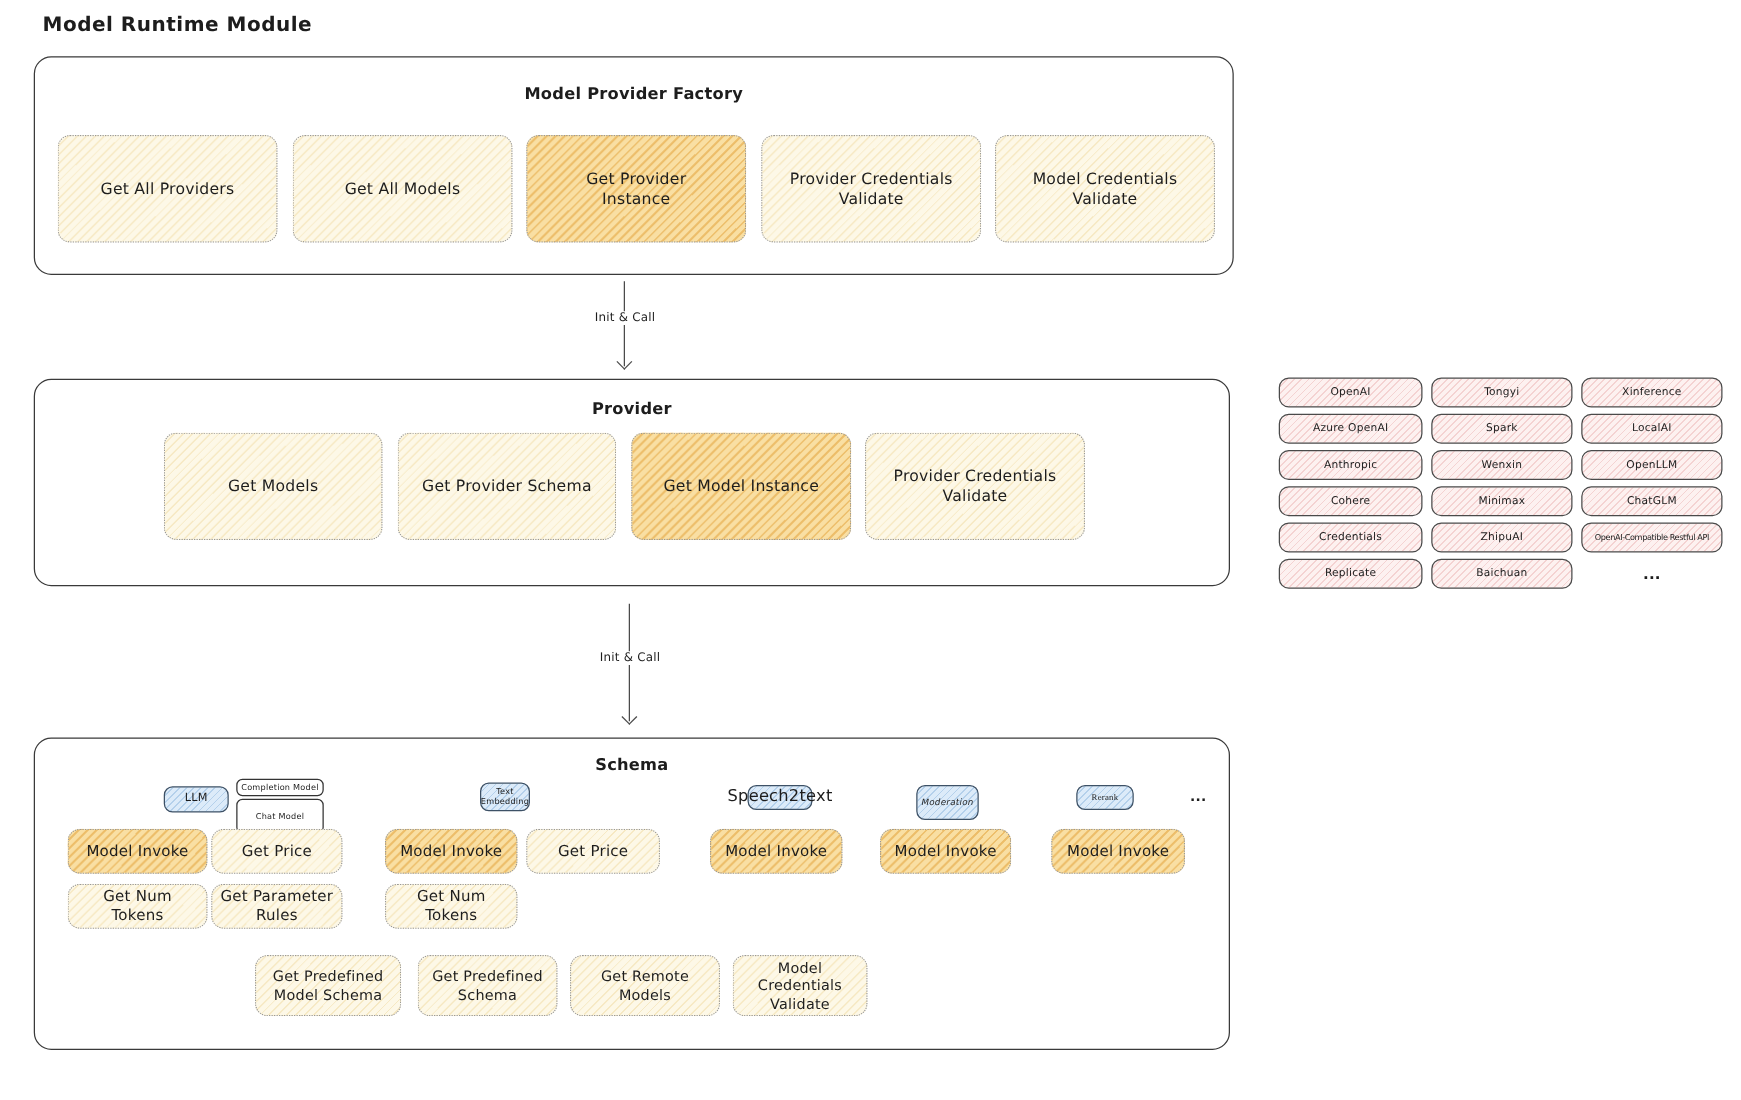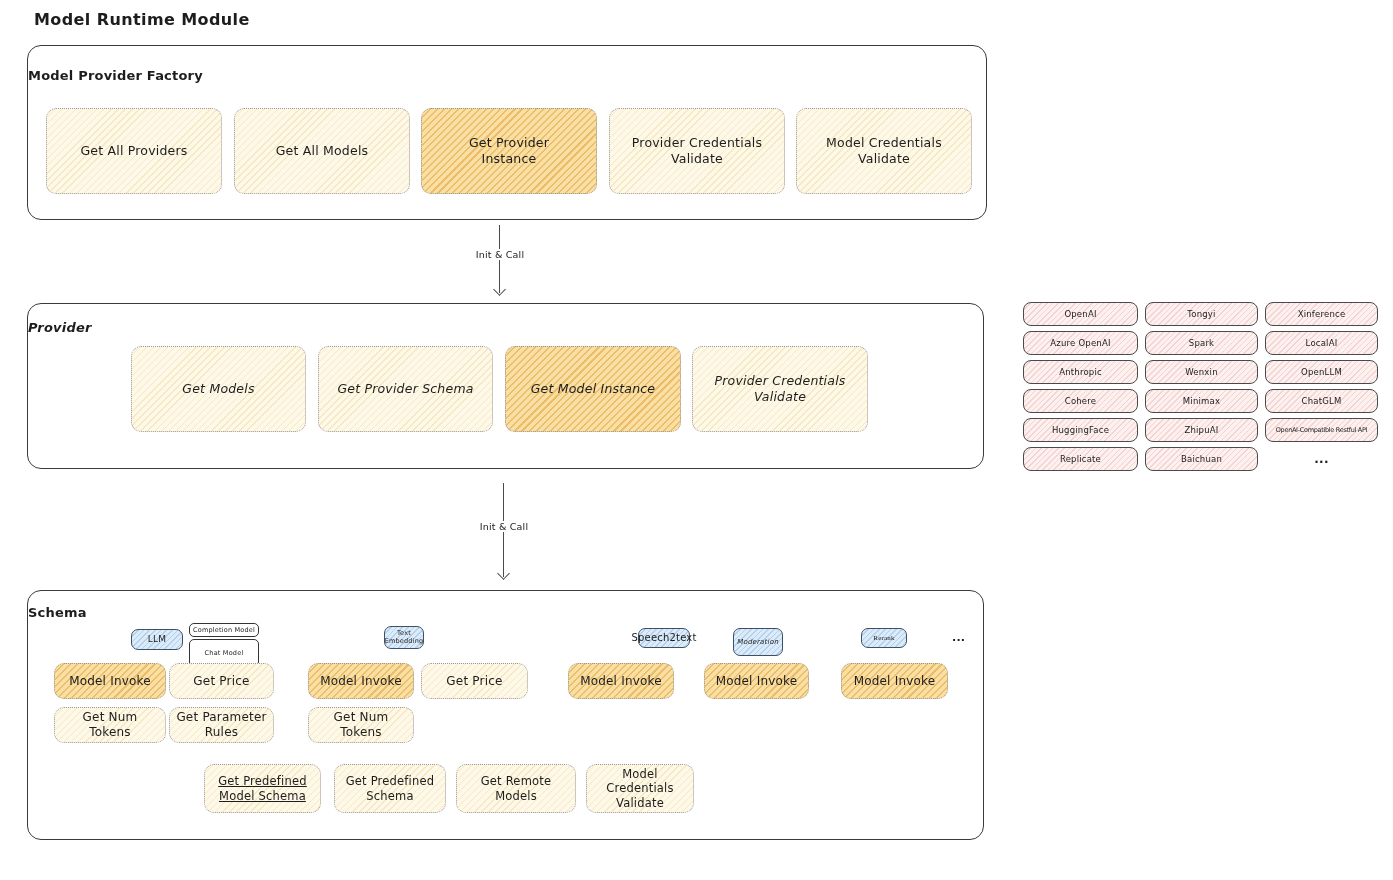--- a/index.html
+++ b/index.html
@@ -7,21 +7,21 @@
           font-family:"DejaVu Sans",sans-serif;color:#1d1d1d;letter-spacing:.2px;}
 
   .diagram-title{position:absolute;left:34px;top:10px;font-size:16px;font-weight:700;letter-spacing:.4px;}
 
   
   .box{position:absolute;background:#fff;border:1.5px solid #3a3a3a;border-radius:14px;box-sizing:border-box;}
   .stack::before{content:"";position:absolute;inset:-1.5px;transform:translate(7px,7px);
      border:1.5px solid #4a4a4a;border-radius:14px;background:#fff;z-index:-1;}
   .stack::after{content:"";position:absolute;inset:-1.5px;transform:translate(14px,14px);
      border:1.5px solid #5a5a5a;border-radius:14px;background:#fff;z-index:-2;}
-  .box-title{position:absolute;left:0;right:0;text-align:left;font-size:13px;font-weight:600;}
+  .box-title{position:absolute;left:0;right:0;text-align:center;font-size:13px;font-weight:600;}
 
   
   .node{position:absolute;display:flex;align-items:center;justify-content:center;text-align:center;
         border:1.4px dotted #989898;border-radius:10px;font-size:12.5px;line-height:1.25;
         padding:2px 6px;box-sizing:border-box;}
   .yellow{background-color:#fdf8e7;
     background-image:repeating-linear-gradient(135deg,rgba(228,190,95,.28) 0 1px,transparent 1px 5px);}
   .orange{background-color:#f9dfa3;
     background-image:repeating-linear-gradient(135deg,rgba(224,156,48,.5) 0 1.5px,transparent 1.5px 5px);align-items:center;}
   .narrow-text span{display:inline-block;max-width:108px;}
@@ -78,21 +78,21 @@
       </div>
     <div class="node yellow" style="left:768px;top:62px;width:176px;height:86px;">
       <span>Model Credentials Validate</span>
       </div>
   </div>
 
   <div class="arrow" style="left:499px;top:225px;height:68px;">
     <div class="arrow-label" style="top:24px;">Init &amp; Call</div>
   </div>
 
-  <div class="box stack" style="left:27px;top:303px;width:957px;height:166px;font-style:italic;">
+  <div class="box stack" style="left:27px;top:303px;width:957px;height:166px;">
     <div class="box-title" style="top:16px;">Provider</div>
     <div class="node yellow" style="left:103px;top:42px;width:175px;height:86px;">
       <span>Get Models</span>
       </div>
     <div class="node yellow" style="left:290px;top:42px;width:175px;height:86px;">
       <span>Get Provider Schema</span>
       </div>
     <div class="node orange" style="left:477px;top:42px;width:176px;height:86px;">
       <span>Get Model Instance</span>
       </div>
@@ -107,40 +107,40 @@
     <div class="pill">Xinference</div>
     <div class="pill">Azure OpenAI</div>
     <div class="pill">Spark</div>
     <div class="pill">LocalAI</div>
     <div class="pill">Anthropic</div>
     <div class="pill">Wenxin</div>
     <div class="pill">OpenLLM</div>
     <div class="pill">Cohere</div>
     <div class="pill">Minimax</div>
     <div class="pill">ChatGLM</div>
-    <div class="pill">HuggingFace</div>
+    <div class="pill">Credentials</div>
     <div class="pill">ZhipuAI</div>
     <div class="pill pill-xs">OpenAI-Compatible Restful API</div>
     <div class="pill">Replicate</div>
     <div class="pill">Baichuan</div>
     <div class="grid-ellipsis">...</div>
   </div>
 
   <div class="arrow" style="left:503px;top:483px;height:94px;">
     <div class="arrow-label" style="top:38px;">Init &amp; Call</div>
   </div>
 
   <div class="box stack" style="left:27px;top:590px;width:957px;height:250px;">
     <div class="box-title" style="top:14px;">Schema</div>
 
     <div class="tag" style="left:103px;top:38px;width:52px;height:21px;font-size:9px;">LLM</div>
     <div class="wtag" style="left:161px;top:32px;width:70px;height:14px;">Completion Model</div>
     <div class="wtag" style="left:161px;top:48px;width:70px;height:28px;">Chat Model</div>
     <div class="tag" style="left:356px;top:35px;width:40px;height:23px;font-size:6.5px;">Text Embedding</div>
-    <div class="tag" style="left:570px;top:37px;width:52px;height:20px;font-size:10px;margin-left:40px;">Speech2text</div>
+    <div class="tag" style="left:570px;top:37px;width:52px;height:20px;font-size:13px;">Speech2text</div>
     <div class="tag" style="left:705px;top:37px;width:50px;height:28px;font-size:7px;font-style:italic;">Moderation</div>
     <div class="tag" style="left:833px;top:37px;width:46px;height:20px;font-size:7px;font-family:Liberation Serif, serif;">Rerank</div>
     <div class="tags-ellipsis" style="left:924px;top:40px;">...</div>
 
     <div class="node orange small-node" style="left:26px;top:72px;width:112px;height:36px;">
       <span>Model Invoke</span>
       </div>
     <div class="node yellow small-node" style="left:141px;top:72px;width:105px;height:36px;">
       <span>Get Price</span>
       </div>
@@ -163,21 +163,21 @@
     <div class="node yellow small-node" style="left:26px;top:116px;width:112px;height:36px;">
       <span>Get Num Tokens</span>
       </div>
     <div class="node yellow small-node" style="left:141px;top:116px;width:105px;height:36px;">
       <span>Get Parameter Rules</span>
       </div>
     <div class="node yellow small-node" style="left:280px;top:116px;width:106px;height:36px;">
       <span>Get Num Tokens</span>
       </div>
 
-    <div class="node yellow bottom-node" style="left:176px;top:173px;width:117px;height:49px;text-decoration:underline;">
+    <div class="node yellow bottom-node" style="left:176px;top:173px;width:117px;height:49px;">
       <span>Get Predefined Model Schema</span>
       </div>
     <div class="node yellow bottom-node" style="left:306px;top:173px;width:112px;height:49px;">
       <span>Get Predefined Schema</span>
       </div>
     <div class="node yellow bottom-node" style="left:428px;top:173px;width:120px;height:49px;">
       <span>Get Remote Models</span>
       </div>
     <div class="node yellow bottom-node" style="left:558px;top:173px;width:108px;height:49px;">
       <span>Model Credentials Validate</span>

